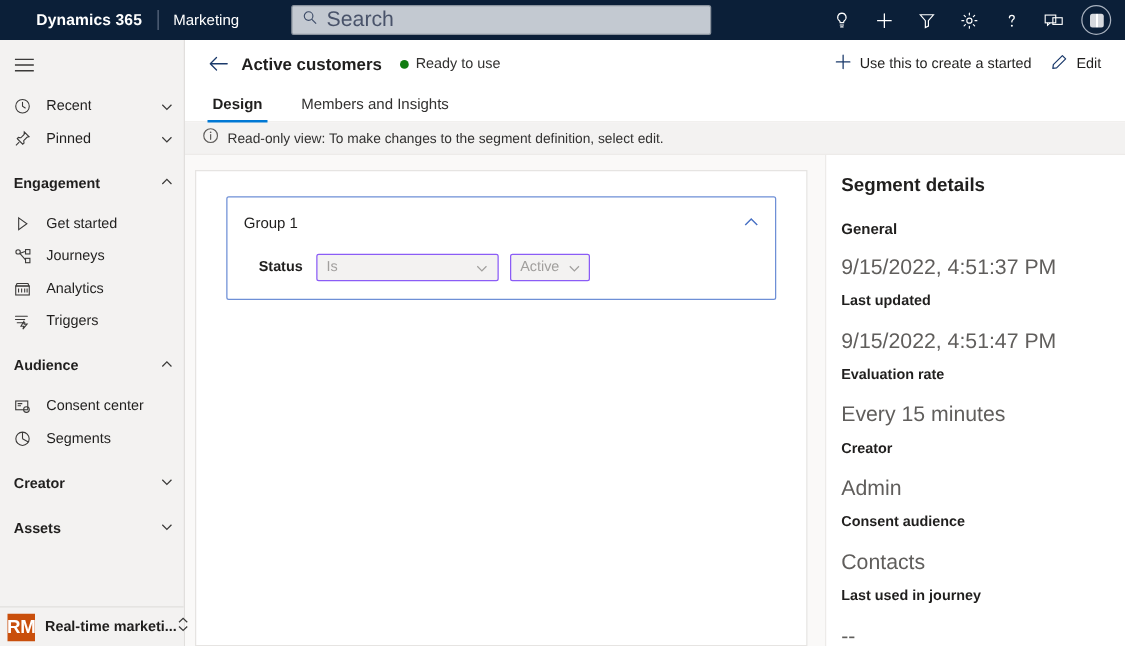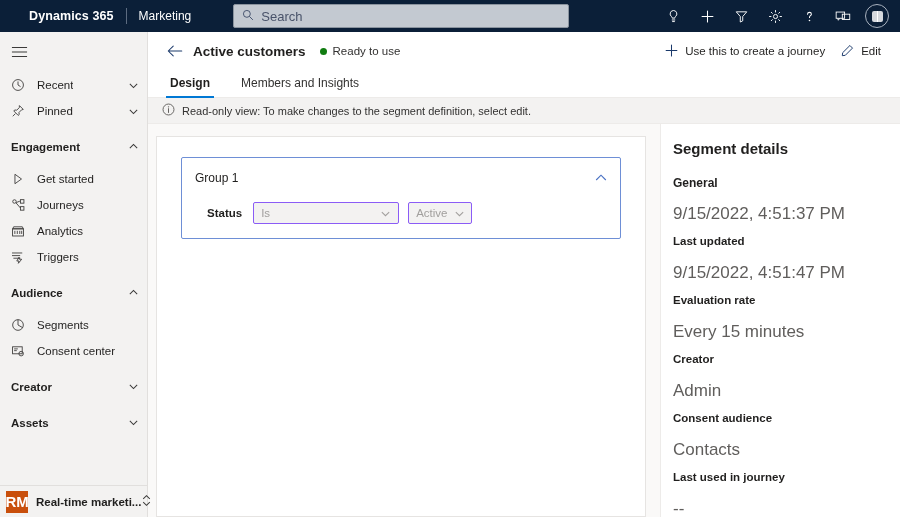--- a/index.html
+++ b/index.html
@@ -26,21 +26,21 @@
   }
   .brand-name { font-size: 12.5px; font-weight: bold; letter-spacing: .1px; color: #fff; }
   .brand-sep { width: 1px; height: 16px; background: #5c6b80; margin: 0 12px; }
   .brand-app { font-size: 12px; color: #ffffff; font-weight: normal; }
 
   .searchbox {
     width: 336px; height: 24px; margin-left: 42px;
     background: #c3c9d1; border: 1px solid #8a939e; border-radius: 2px;
     display: flex; align-items: center; padding: 0 8px; gap: 7px;
   }
-  .searchbox .ph { font-size: 13px; color: #49536a; }
+  .searchbox .ph { font-size: 17px; color: #49536a; }
   .topright { margin-left: auto; display: flex; align-items: center; gap: 0; }
   .topicon {
     width: 34px; height: 32px; display: flex; align-items: center; justify-content: center;
     cursor: pointer;
   }
   .avatar-wrap { width: 34px; height: 32px; display: flex; align-items: center; justify-content: center; }
   .avatar {
     width: 24px; height: 24px; border-radius: 50%;
     border: 1px solid #a9b2bf;
     display: flex; align-items: center; justify-content: center;
@@ -350,36 +350,36 @@
                 <path d="M2 7.8 6 3.8l4 4" fill="none" stroke="#3b3a39" stroke-width="1.1"></path>
               </svg>
           </span>
         </div>
 
         <div class="sp6"></div>
 
         <div class="nav-row">
           <span class="ico">
             <svg width="14" height="14" viewBox="0 0 16 16">
-                <circle cx="8" cy="8" r="6.1" fill="none" stroke="#3b3a39" stroke-width="1"></circle>
-                <path d="M8 8 8 1.9M8 8l5.3 3" stroke="#3b3a39" stroke-width="1"></path>
-              </svg>
-          </span>
-          <span class="lbl">Segments</span>
-        </div>
-
-        <div class="nav-row">
-          <span class="ico">
-            <svg width="14" height="14" viewBox="0 0 16 16">
                 <rect x="1.8" y="3.2" width="11" height="8" fill="none" stroke="#3b3a39" stroke-width="1"></rect>
                 <path d="M3.6 5.6h4.2M3.6 7.6h3" stroke="#3b3a39" stroke-width="1"></path>
                 <circle cx="11.6" cy="11" r="2.6" fill="none" stroke="#3b3a39" stroke-width="1"></circle>
               </svg>
           </span>
           <span class="lbl">Consent center</span>
+        </div>
+
+        <div class="nav-row">
+          <span class="ico">
+            <svg width="14" height="14" viewBox="0 0 16 16">
+                <circle cx="8" cy="8" r="6.1" fill="none" stroke="#3b3a39" stroke-width="1"></circle>
+                <path d="M8 8 8 1.9M8 8l5.3 3" stroke="#3b3a39" stroke-width="1"></path>
+              </svg>
+          </span>
+          <span class="lbl">Segments</span>
         </div>
 
         <div class="sp10"></div>
 
         <div class="nav-group">
           <span>Creator</span>
           <span class="chev">
             <svg width="11" height="11" viewBox="0 0 12 12">
                 <path d="M2 4.2 6 8.2l4-4" fill="none" stroke="#3b3a39" stroke-width="1.1"></path>
               </svg>
@@ -423,21 +423,21 @@
           <span class="status-text">Ready to use</span>
         </span>
 
         <div class="cmd-right">
           <button class="cmd-btn">
             <span>
               <svg width="13" height="13" viewBox="0 0 14 14">
                   <path d="M7 1.2v11.6M1.2 7h11.6" stroke="#1b3a6b" stroke-width="1.1" stroke-linecap="round"></path>
                 </svg>
             </span>
-            <span>Use this to create a journey</span>
+            <span>Use this to create a started</span>
           </button>
           <button class="cmd-btn">
             <span>
               <svg width="13" height="13" viewBox="0 0 14 14">
                   <path d="M9.6 1.6 12.4 4.4 4.6 12.2 1.4 12.6l.4-3.2z" fill="none" stroke="#1b3a6b" stroke-width="1.05" stroke-linejoin="round"></path>
                 </svg>
             </span>
             <span>Edit</span>
           </button>
         </div>

